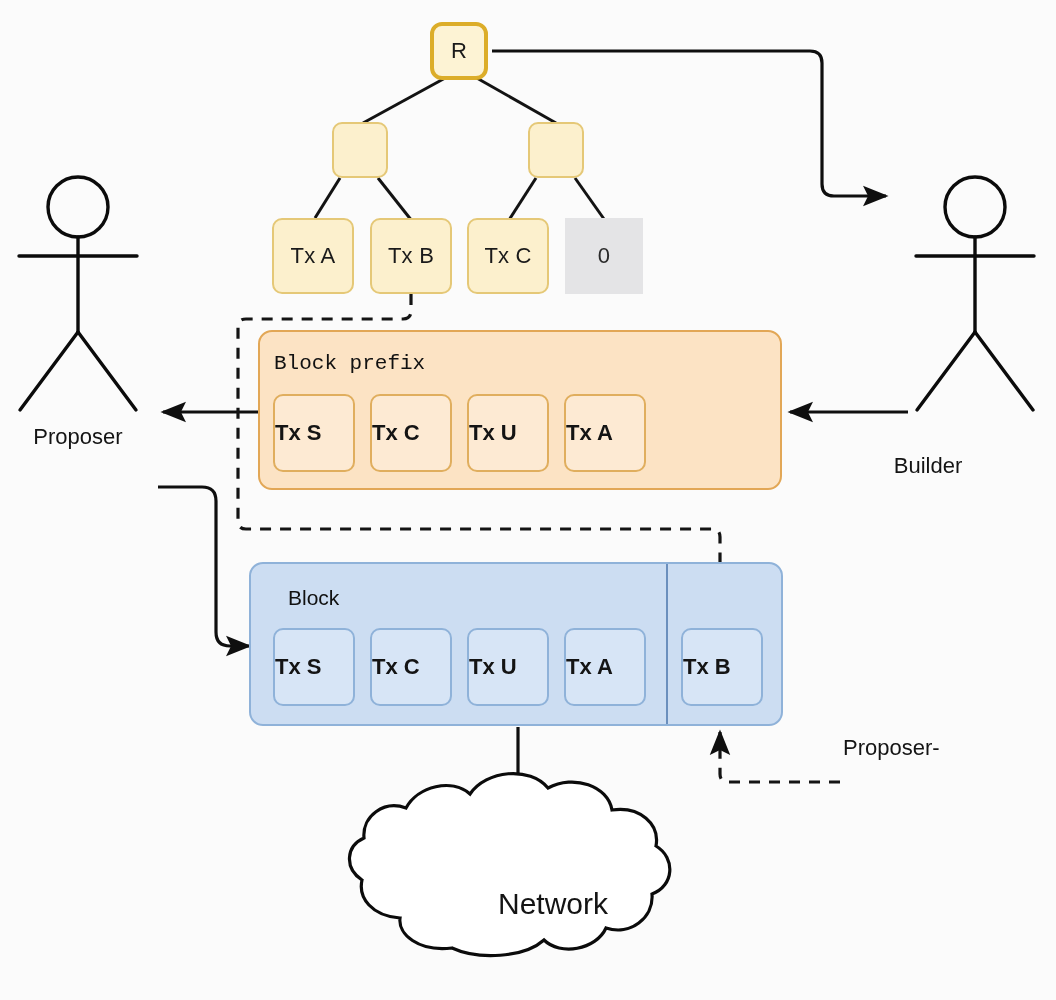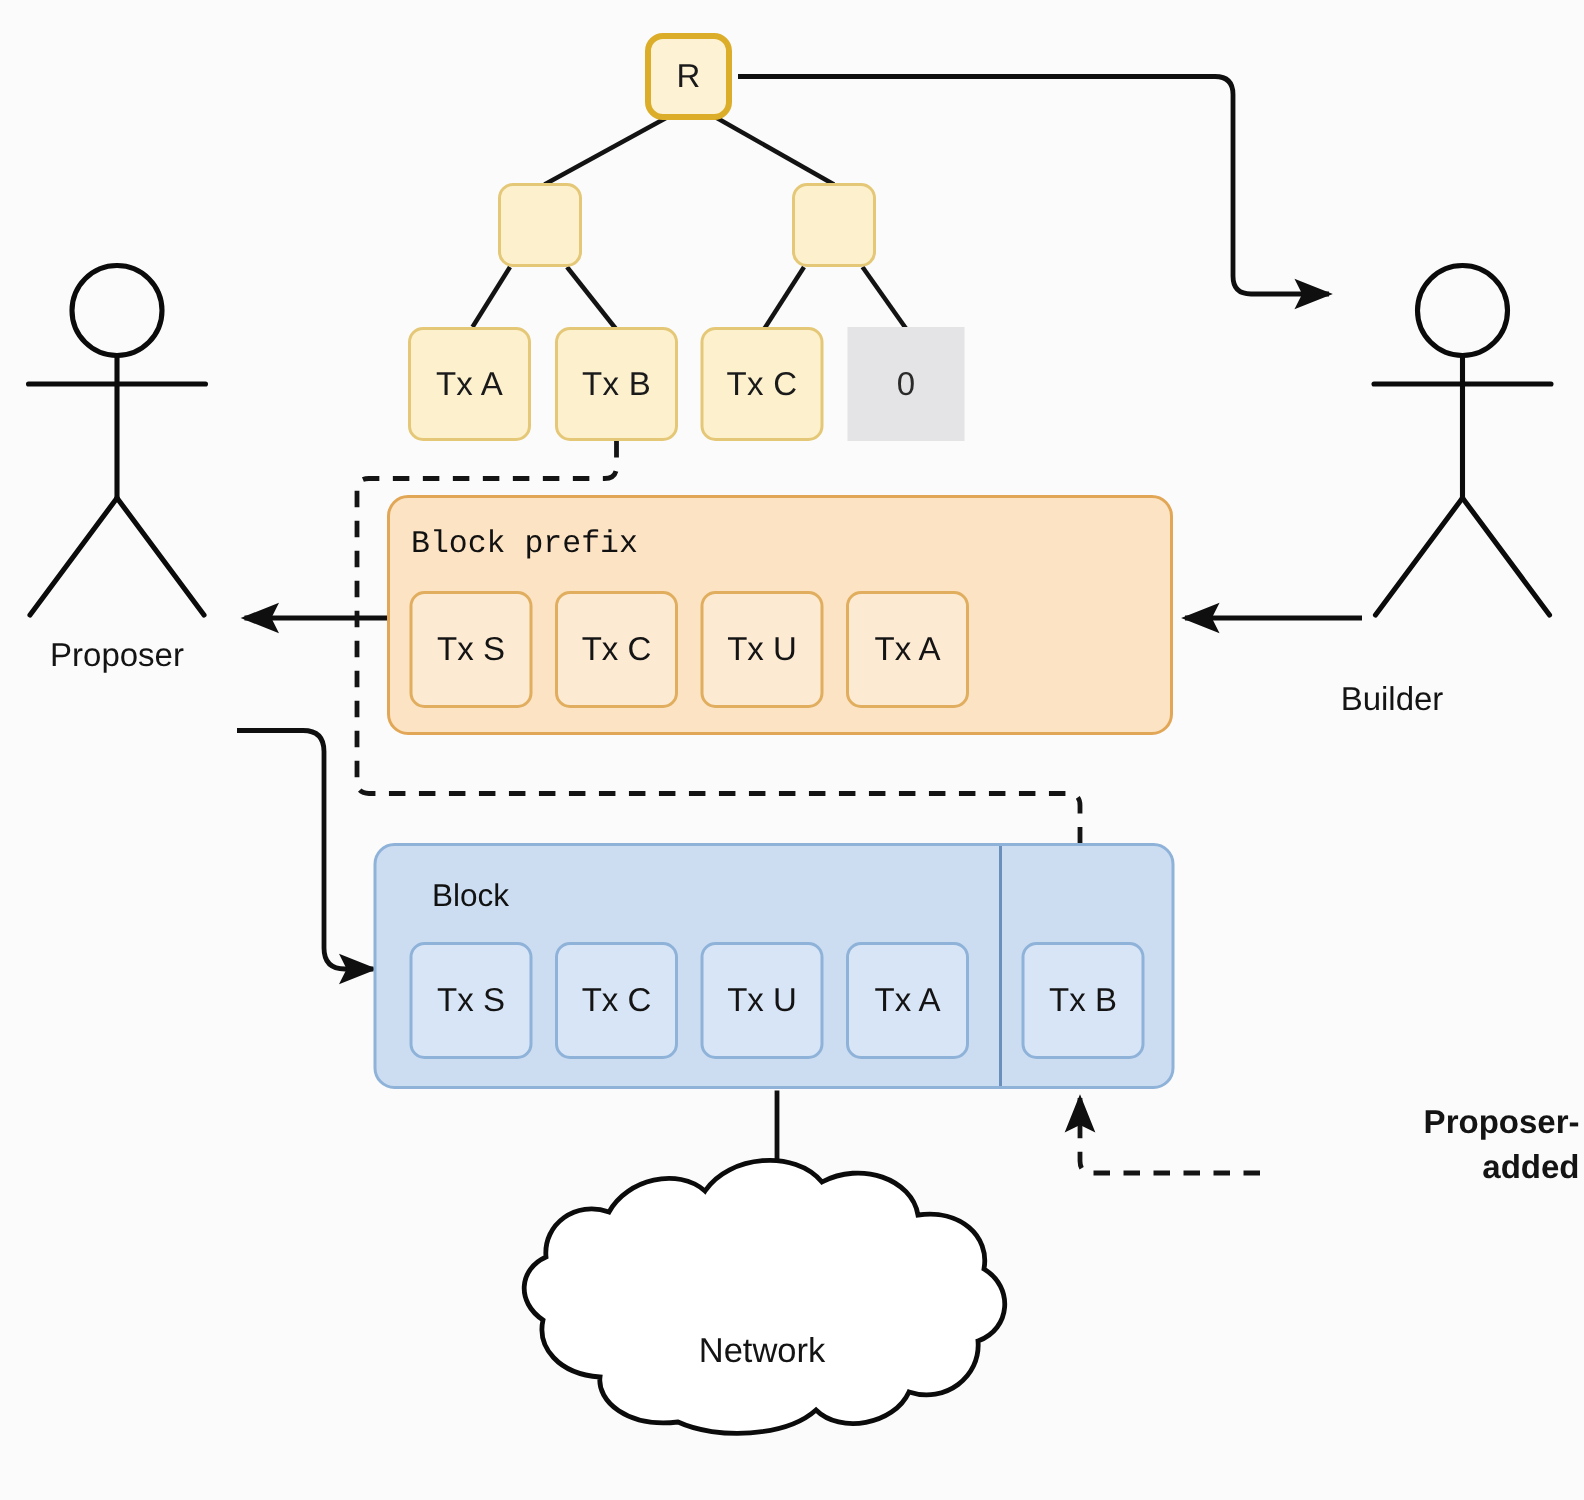--- a/index.html
+++ b/index.html
@@ -67,24 +67,25 @@
   .group-title {
     position: absolute;
     font-size: 21px;
     color: #111111;
   }
   .tx-chip {
     position: absolute;
     box-sizing: border-box;
     display: flex;
     align-items: center;
-    justify-content: center;
+    justify-content: flex-start;
     font-size: 22px;
     color: #141414;
     border-radius: 10px;
+    font-weight: bold;
   }
   .tx-prefix {
     background: #fdead3;
     border: 2px solid #e0ae5e;
   }
   .tx-block {
     background: #d7e5f6;
     border: 2px solid #8fb2d9;
   }
   .actor-label {
@@ -92,29 +93,28 @@
     font-size: 22px;
     color: #141414;
     text-align: center;
     width: 160px;
   }
   .annot {
     position: absolute;
     font-size: 22px;
     line-height: 30px;
     color: #141414;
+    text-align: left;
+    width: 210px;
+  }
+  .cloud-label {
+    position: absolute;
+    font-size: 30px;
+    color: #141414;
     text-align: right;
-    width: 210px;
-    font-weight: bold;
-  }
-  .cloud-label {
-    position: absolute;
-    font-size: 23px;
-    color: #141414;
-    text-align: center;
     width: 200px;
   }
 </style>
 </head>
 <body>
 
 <div id="canvas">
 
   <svg class="layer" viewBox="0 0 1056 1000">
     <defs>
@@ -242,18 +242,17 @@
   </div>
   <div class="tx-chip tx-block" style="left:681px; top:628px; width:82px; height:78px;">
     <span>Tx B</span>
   </div>
 
   <div class="actor-label" style="left:-2px; top:424px;">Proposer</div>
   <div class="actor-label" style="left:848px; top:424px;margin-top:29px;">Builder</div>
 
   <div class="annot" style="left:843px; top:733px;">
     <div>Proposer-</div>
-    <div>added</div>
   </div>
 
   <div class="cloud-label" style="left:408px; top:887px;">Network</div>
 
 </div>
 
 </body></html>

